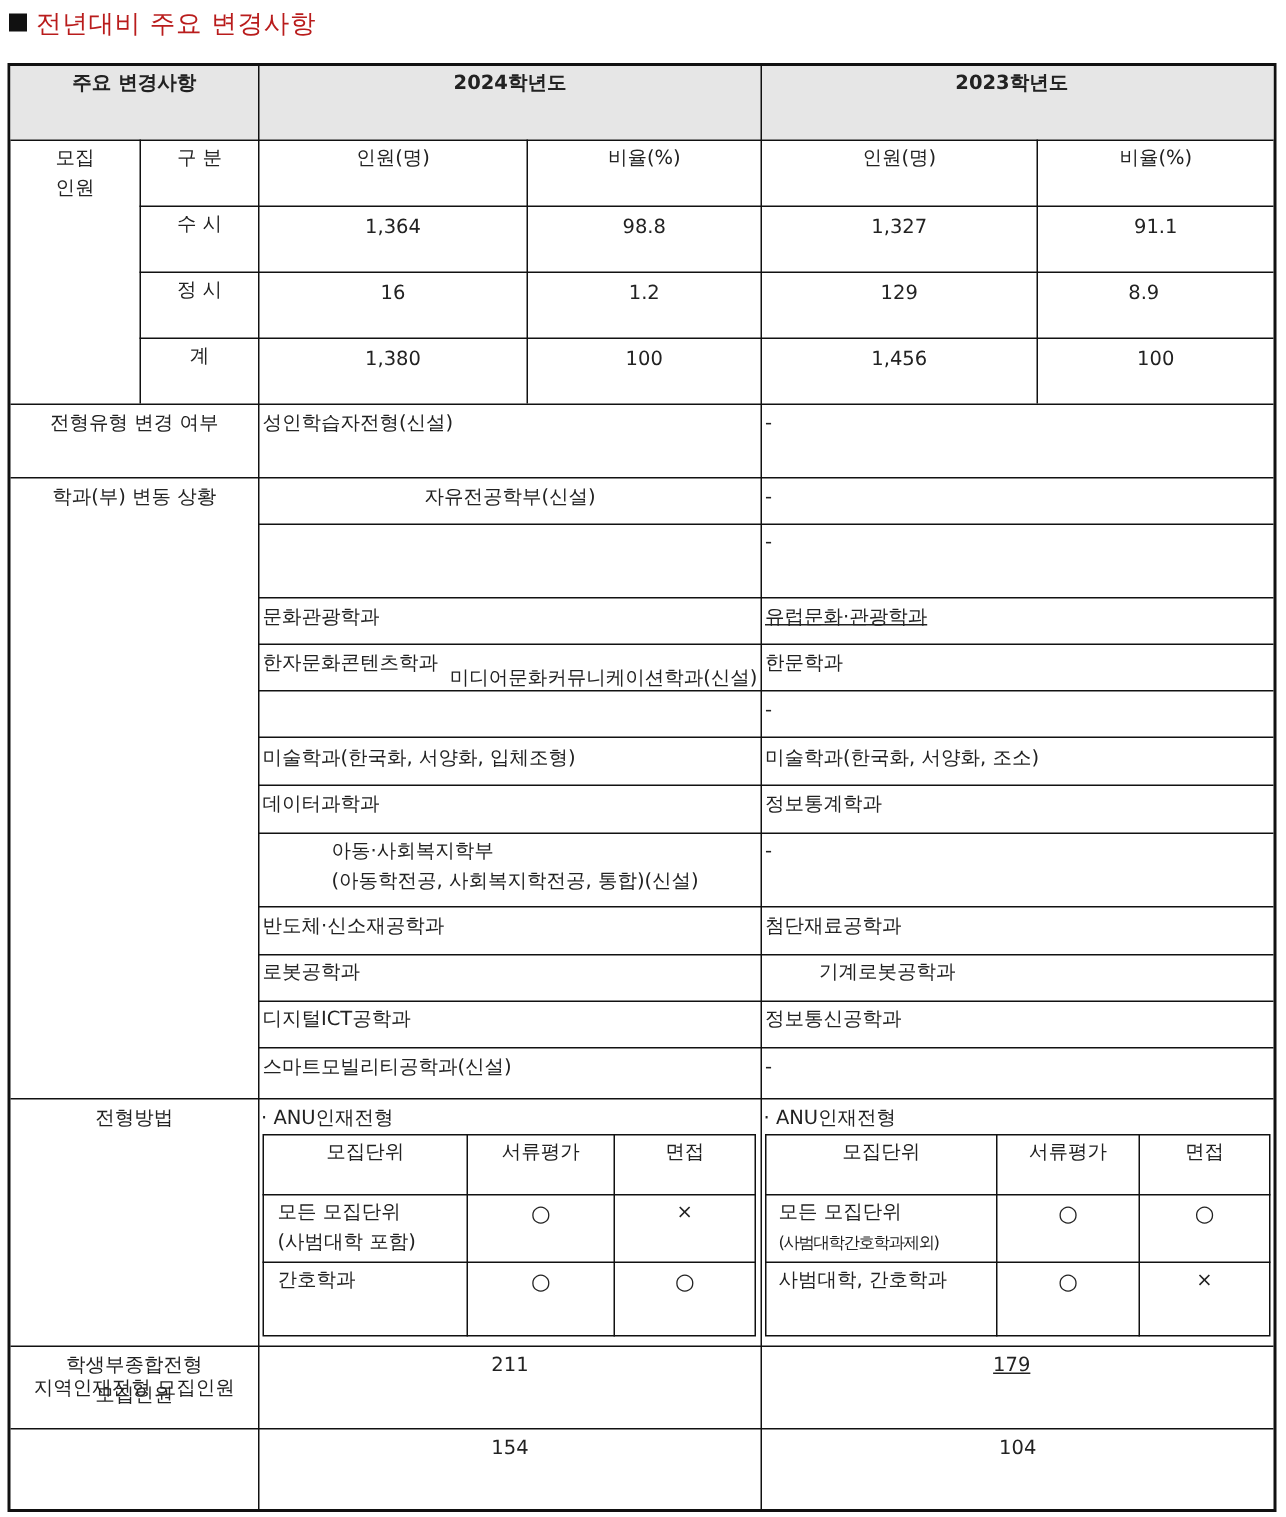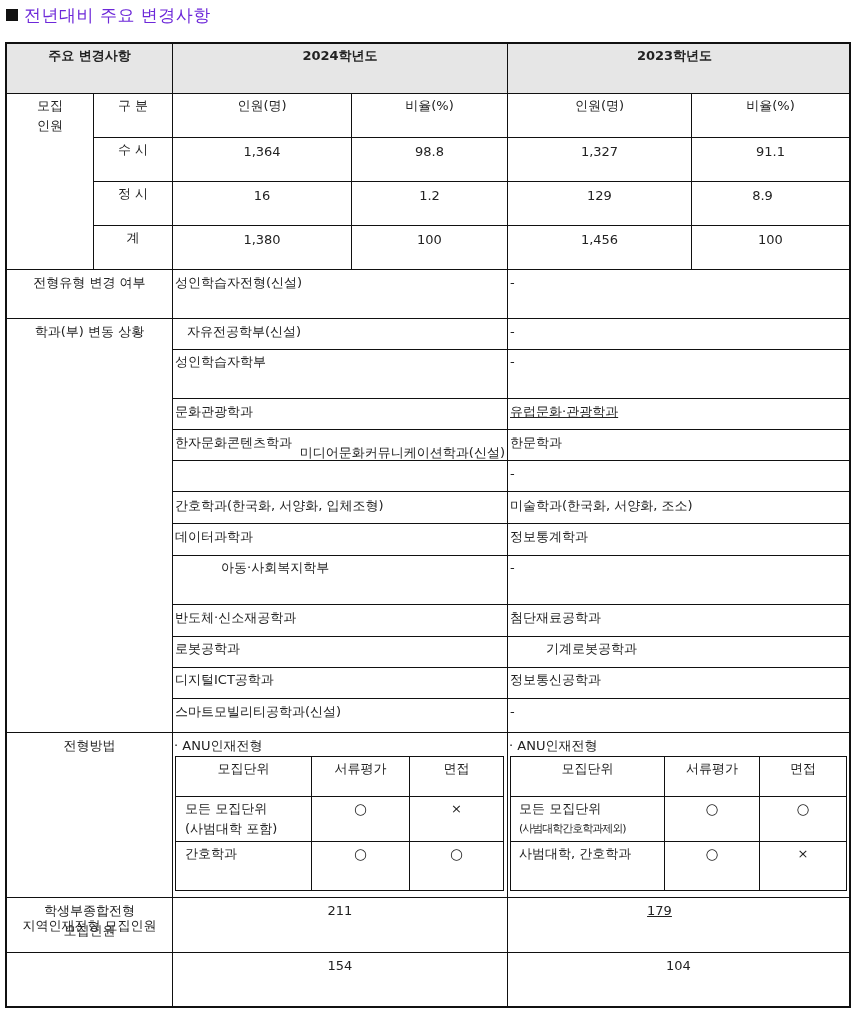--- a/index.html
+++ b/index.html
@@ -1,18 +1,18 @@
 <!DOCTYPE html>
 <html><head>
 <meta charset="utf-8">
 <style>
   html, body { margin:0; padding:0; background:#ffffff; }
   body { width:857px; height:1011px; position:relative; overflow:hidden;
          font-family:"DejaVu Sans","Liberation Sans",sans-serif; color:#222; font-size:13px; }
-  .title { position:absolute; left:6px; top:4px; font-size:17px; color:#6d28d9; white-space:nowrap; letter-spacing:0.5px; }
+  .title { position:absolute; left:6px; top:4px; font-size:17px; color:#b91c1c; white-space:nowrap; letter-spacing:0.5px; }
   .title .sq { display:inline-block; width:12px; height:12px; background:#111; margin-right:6px; vertical-align:0px; }
   .tbl { position:absolute; left:5px; top:42px; width:846px; height:966px; border:2px solid #111; box-sizing:border-box; }
   .c { position:absolute; box-sizing:border-box; line-height:20px; }
   .hl { position:absolute; height:1px; background:#111; }
   .vl { position:absolute; width:1px; background:#111; }
   .hdr { position:absolute; background:#e6e6e6; }
   .center { text-align:center; }
   .bold { font-weight:bold; }
   .sub { position:absolute; border:1px solid #111; box-sizing:border-box; }
   .sym { font-size:15px; }
@@ -85,57 +85,57 @@
 <div class="c center" style="left:352px;top:230px;width:155px;">100</div>
 <div class="c center" style="left:508px;top:230px;width:183px;">1,456</div>
 <div class="c center" style="left:692px;top:230px;width:157px;">100</div>
 
 <div class="c center" style="left:7px;top:273px;width:165px;">전형유형 변경 여부</div>
 <div class="c" style="left:175px;top:273px;width:330px;">성인학습자전형(신설)</div>
 <div class="c" style="left:510px;top:273px;width:337px;">-</div>
 
 <div class="c center" style="left:7px;top:322px;width:165px;">학과(부) 변동 상황</div>
 
-<div class="c" style="left:187px;top:322px;width:330px;">
+<div class="c" style="left:175px;top:322px;width:330px;text-align:center;">
     <div>자유전공학부(신설)</div>
   </div>
 <div class="c" style="left:510px;top:322px;width:337px;">-</div>
 
 <div class="c" style="left:175px;top:352px;width:330px;">
-    <div>성인학습자학부</div>
   </div>
 <div class="c" style="left:510px;top:352px;width:337px;">-</div>
 
 <div class="c" style="left:175px;top:402px;width:330px;">
     <div>문화관광학과</div>
   </div>
 <div class="c" style="left:510px;top:402px;width:337px;text-decoration:underline;">유럽문화·관광학과</div>
 
 <div class="c" style="left:175px;top:433px;width:330px;">
     <div>한자문화콘텐츠학과</div>
   </div>
 <div class="c" style="left:510px;top:433px;width:337px;">한문학과</div>
 
 <div class="c" style="left:175px;top:443px;width:330px;text-align:right;">
     <div>미디어문화커뮤니케이션학과(신설)</div>
   </div>
 <div class="c" style="left:510px;top:464px;width:337px;">-</div>
 
 <div class="c" style="left:175px;top:496px;width:330px;">
-    <div>간호학과(한국화, 서양화, 입체조형)</div>
+    <div>미술학과(한국화, 서양화, 입체조형)</div>
   </div>
 <div class="c" style="left:510px;top:496px;width:337px;">미술학과(한국화, 서양화, 조소)</div>
 
 <div class="c" style="left:175px;top:527px;width:330px;">
     <div>데이터과학과</div>
   </div>
 <div class="c" style="left:510px;top:527px;width:337px;">정보통계학과</div>
 
 <div class="c" style="left:175px;top:558px;width:330px;margin-left:46px;">
     <div>아동·사회복지학부</div>
+    <div>(아동학전공, 사회복지학전공, 통합)(신설)</div>
   </div>
 <div class="c" style="left:510px;top:558px;width:337px;">-</div>
 
 <div class="c" style="left:175px;top:608px;width:330px;">
     <div>반도체·신소재공학과</div>
   </div>
 <div class="c" style="left:510px;top:608px;width:337px;">첨단재료공학과</div>
 
 <div class="c" style="left:175px;top:639px;width:330px;">
     <div>로봇공학과</div>
@@ -200,17 +200,17 @@
     <div>사범대학, 간호학과</div>
   </div>
 <div class="c center sym" style="left:665px;top:844px;width:94px;">○</div>
 <div class="c center" style="left:760px;top:844px;width:86px;">×</div>
 
 <div class="c center" style="left:7px;top:901px;width:165px;">
   <div>학생부종합전형</div>
   <div>모집인원</div>
 </div>
 <div class="c center" style="left:173px;top:901px;width:334px;">211</div>
-<div class="c center" style="left:489px;top:901px;width:341px;text-decoration:underline;">179</div>
+<div class="c center" style="left:504px;top:901px;width:341px;text-decoration:underline;">179</div>
 
 <div class="c center" style="left:7px;top:916px;width:165px;">지역인재전형 모집인원</div>
 <div class="c center" style="left:173px;top:956px;width:334px;">154</div>
 <div class="c center" style="left:508px;top:956px;width:341px;">104</div>
 
 </body></html>

